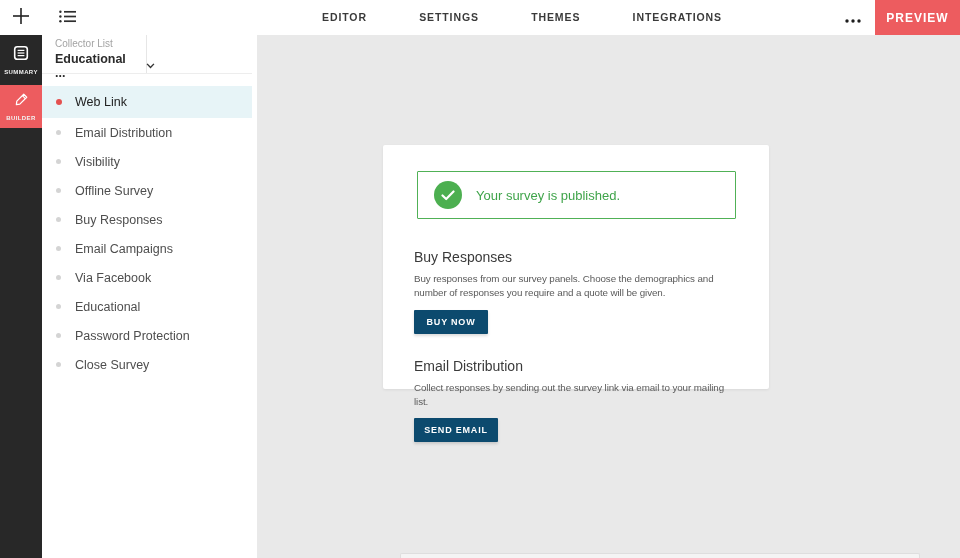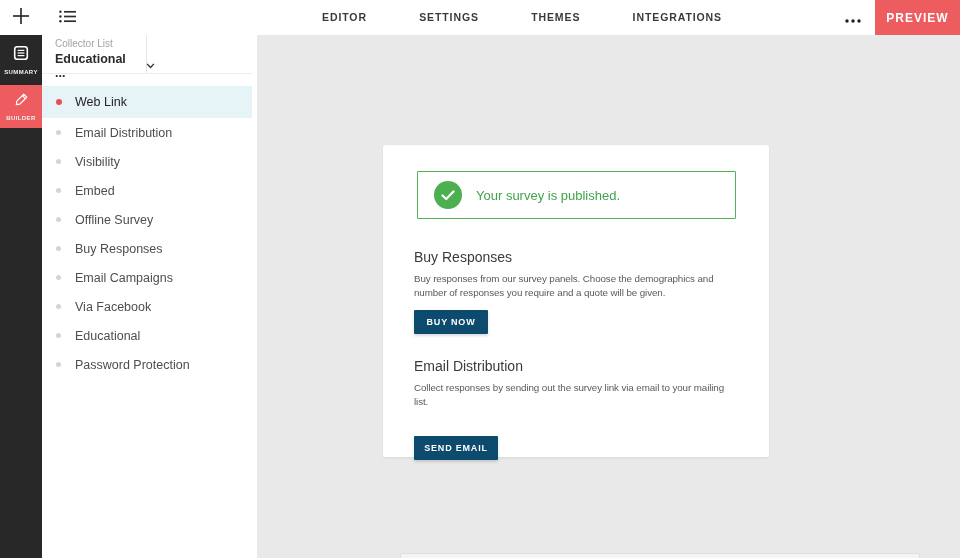--- a/index.html
+++ b/index.html
@@ -35,31 +35,31 @@
   .sh-value.static { cursor: default; }
 
   .s-list { margin-top: 12px; }
   .s-item { height: 29px; display: flex; align-items: center; padding-left: 14px; font-size: 12.5px; color: #4e4e4e; cursor: pointer; }
   .s-item .dot { width: 5px; height: 5px; border-radius: 50%; background: #d4d4d4; margin-right: 14px; flex: 0 0 auto; }
   .s-item.active { height: 32px; background: #e7f4f7; font-weight: normal; color: #222; }
   .s-item.active .dot { width: 6px; height: 6px; background: #e4504f; margin-right: 13px; }
 
   
   .main { position: absolute; left: 257px; top: 35px; right: 0; bottom: 0; background: #e9e9e9; }
-  .card { position: absolute; left: 126px; top: 110px; width: 386px; height: 312px; background: #fff; border-radius: 2px; box-shadow: 0 1px 3px rgba(0,0,0,0.07); padding: 26px 33px 0 31px; }
+  .card { position: absolute; left: 126px; top: 110px; width: 386px; height: 244px; background: #fff; border-radius: 2px; box-shadow: 0 1px 3px rgba(0,0,0,0.07); padding: 26px 33px 0 31px; }
 
   .banner { margin-left: 3px; height: 48px; border: 1px solid #50b156; border-radius: 1px; display: flex; align-items: center; padding-left: 16px; background: #fff; }
   .check-circle { width: 28px; height: 28px; border-radius: 50%; background: #4caf50; display: flex; align-items: center; justify-content: center; flex: 0 0 auto; }
   .banner-text { margin-left: 14px; font-size: 13px; color: #3fa44a; }
 
   .section-title { margin-top: 30px; font-size: 14px; color: #3a3a3a; font-weight: normal; }
   .section-desc { margin-top: 7px; font-size: 9.8px; line-height: 13.5px; color: #5a5a5a; letter-spacing: -0.1px; max-width: 312px; }
   .teal-btn { margin-top: 11px; display: flex; align-items: center; justify-content: center; height: 24px; background: #0c4a6e; color: #fff; font-size: 9px; font-weight: bold; letter-spacing: 0.8px; border: none; border-radius: 1px; box-shadow: 0 2px 3px rgba(0,0,0,0.14); cursor: pointer; font-family: "Liberation Sans", sans-serif; }
   .btn-buy { width: 74px; }
-  .btn-email { width: 84px; margin-top: 28px; }
+  .btn-email { width: 84px; margin-top: 10px; }
   .section2 .section-title { margin-top: 24px; }
 
   .next-card-sliver { position: absolute; left: 143px; right: 40px; bottom: 0; height: 5px; background: #f4f4f4; border: 1px solid #dedede; border-bottom: none; border-radius: 2px 2px 0 0; }
 </style>
 </head>
 <body>
 
 <div class="topbar">
 
   <div class="plus-btn">
@@ -162,24 +162,20 @@
     <div class="s-item">
         <span class="dot"></span>
         <span>Email Distribution</span>
       </div>
     <div class="s-item">
         <span class="dot"></span>
         <span>Visibility</span>
       </div>
     <div class="s-item">
         <span class="dot"></span>
-        <span>Embed</span>
-      </div>
-    <div class="s-item">
-        <span class="dot"></span>
         <span>Offline Survey</span>
       </div>
     <div class="s-item">
         <span class="dot"></span>
         <span>Buy Responses</span>
       </div>
     <div class="s-item">
         <span class="dot"></span>
         <span>Email Campaigns</span>
       </div>
@@ -187,20 +183,24 @@
         <span class="dot"></span>
         <span>Via Facebook</span>
       </div>
     <div class="s-item">
         <span class="dot"></span>
         <span>Educational</span>
       </div>
     <div class="s-item">
         <span class="dot"></span>
         <span>Password Protection</span>
+      </div>
+    <div class="s-item">
+        <span class="dot"></span>
+        <span>Close Survey</span>
       </div>
   </div>
 </div>
 
 <div class="main">
   <div class="card">
 
     <div class="banner">
       <span class="check-circle">
         <svg width="14" height="11" viewBox="0 0 14 11">

